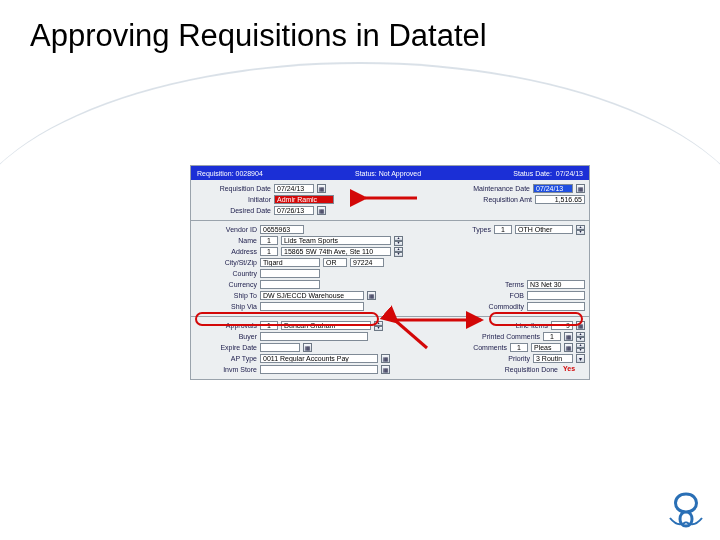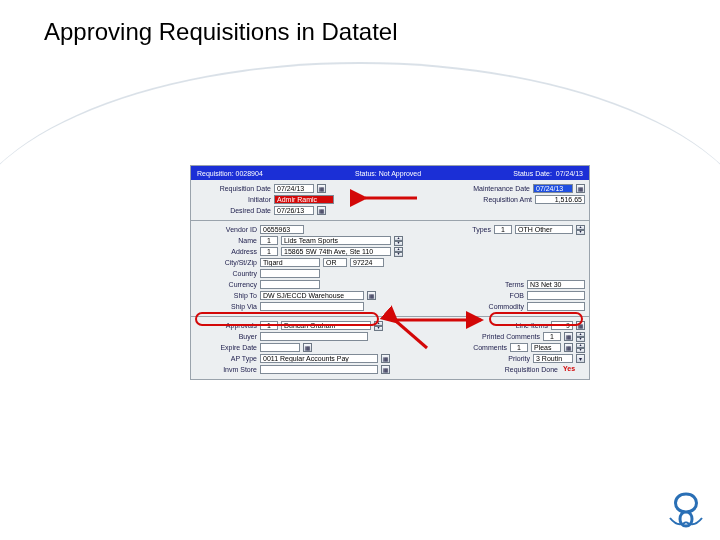--- a/index.html
+++ b/index.html
@@ -5,24 +5,24 @@
   * { box-sizing: border-box; margin: 0; padding: 0; }
   body {
     width: 720px;
     height: 540px;
     background: #fff;
     font-family: Arial, sans-serif;
     position: relative;
     overflow: hidden;
   }
   .slide-title {
-    font-size: 24px;
+    font-size: 31px;
     font-weight: normal;
     color: #000;
-    padding: 18px 0 0 44px;
+    padding: 18px 0 0 30px;
   }
   .curve {
     position: absolute;
     top: 62px;
     left: -40px;
     width: 800px;
     height: 180px;
     border-top: 2px solid rgba(150,170,190,0.35);
     border-radius: 50% 50% 0 0 / 100% 100% 0 0;
     pointer-events: none;

